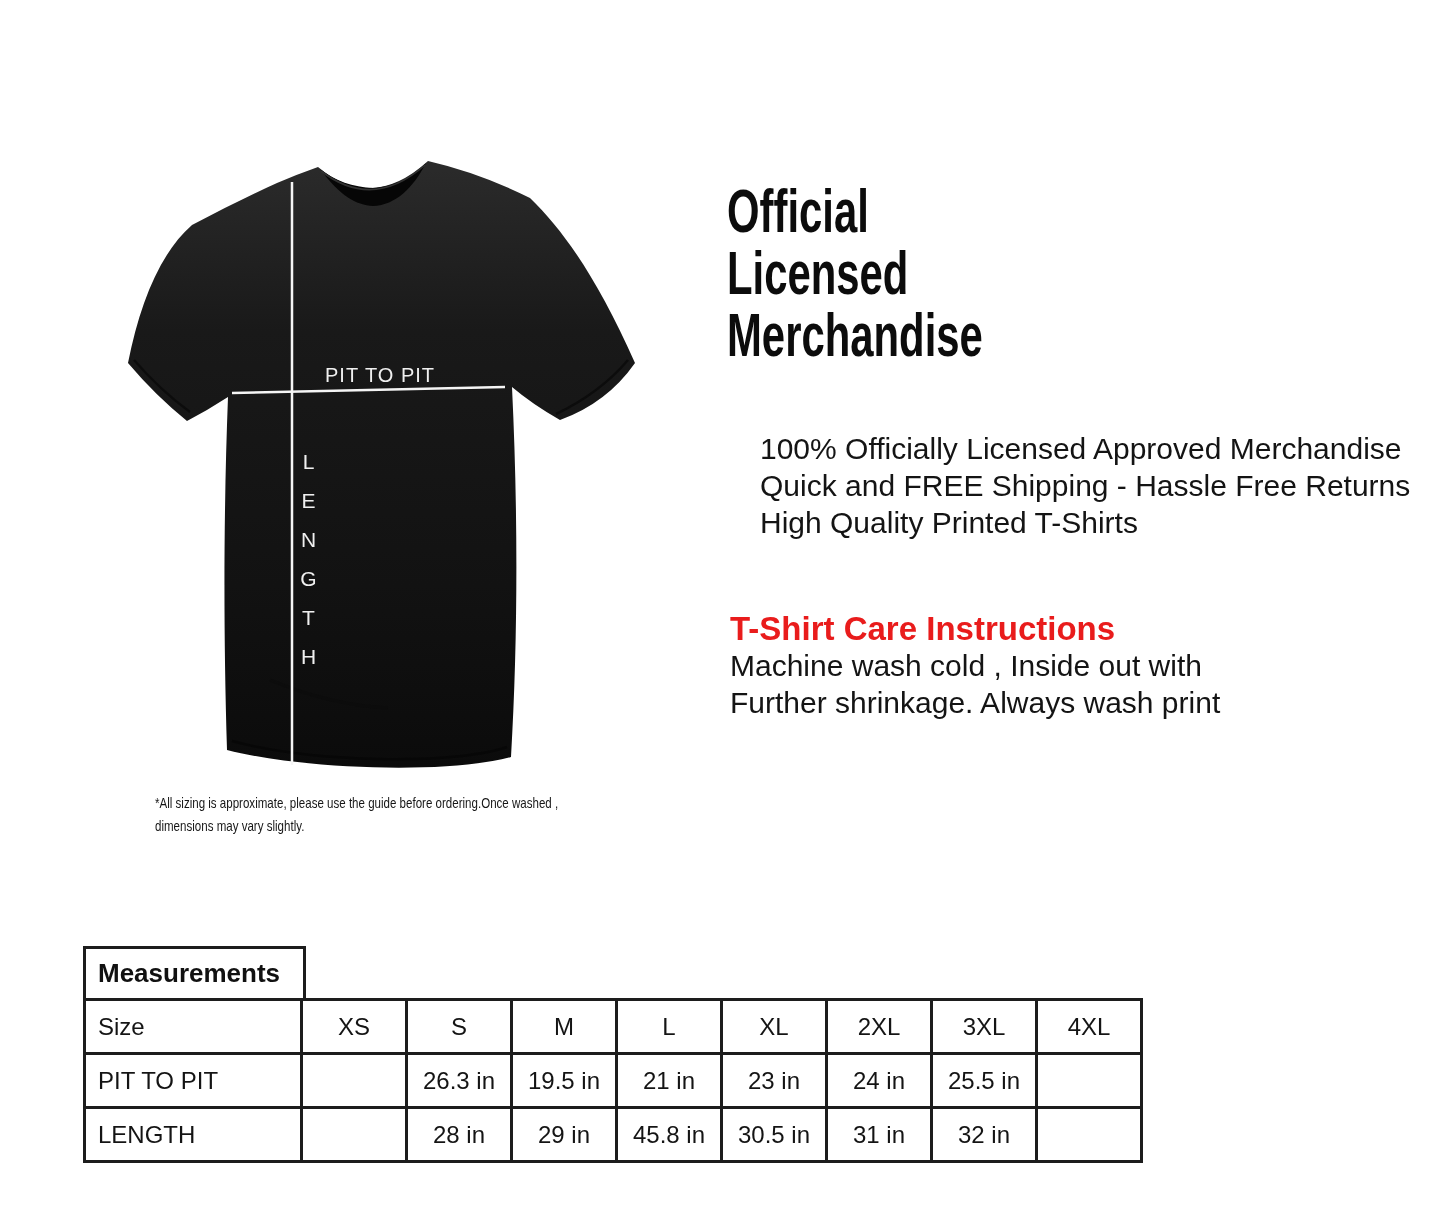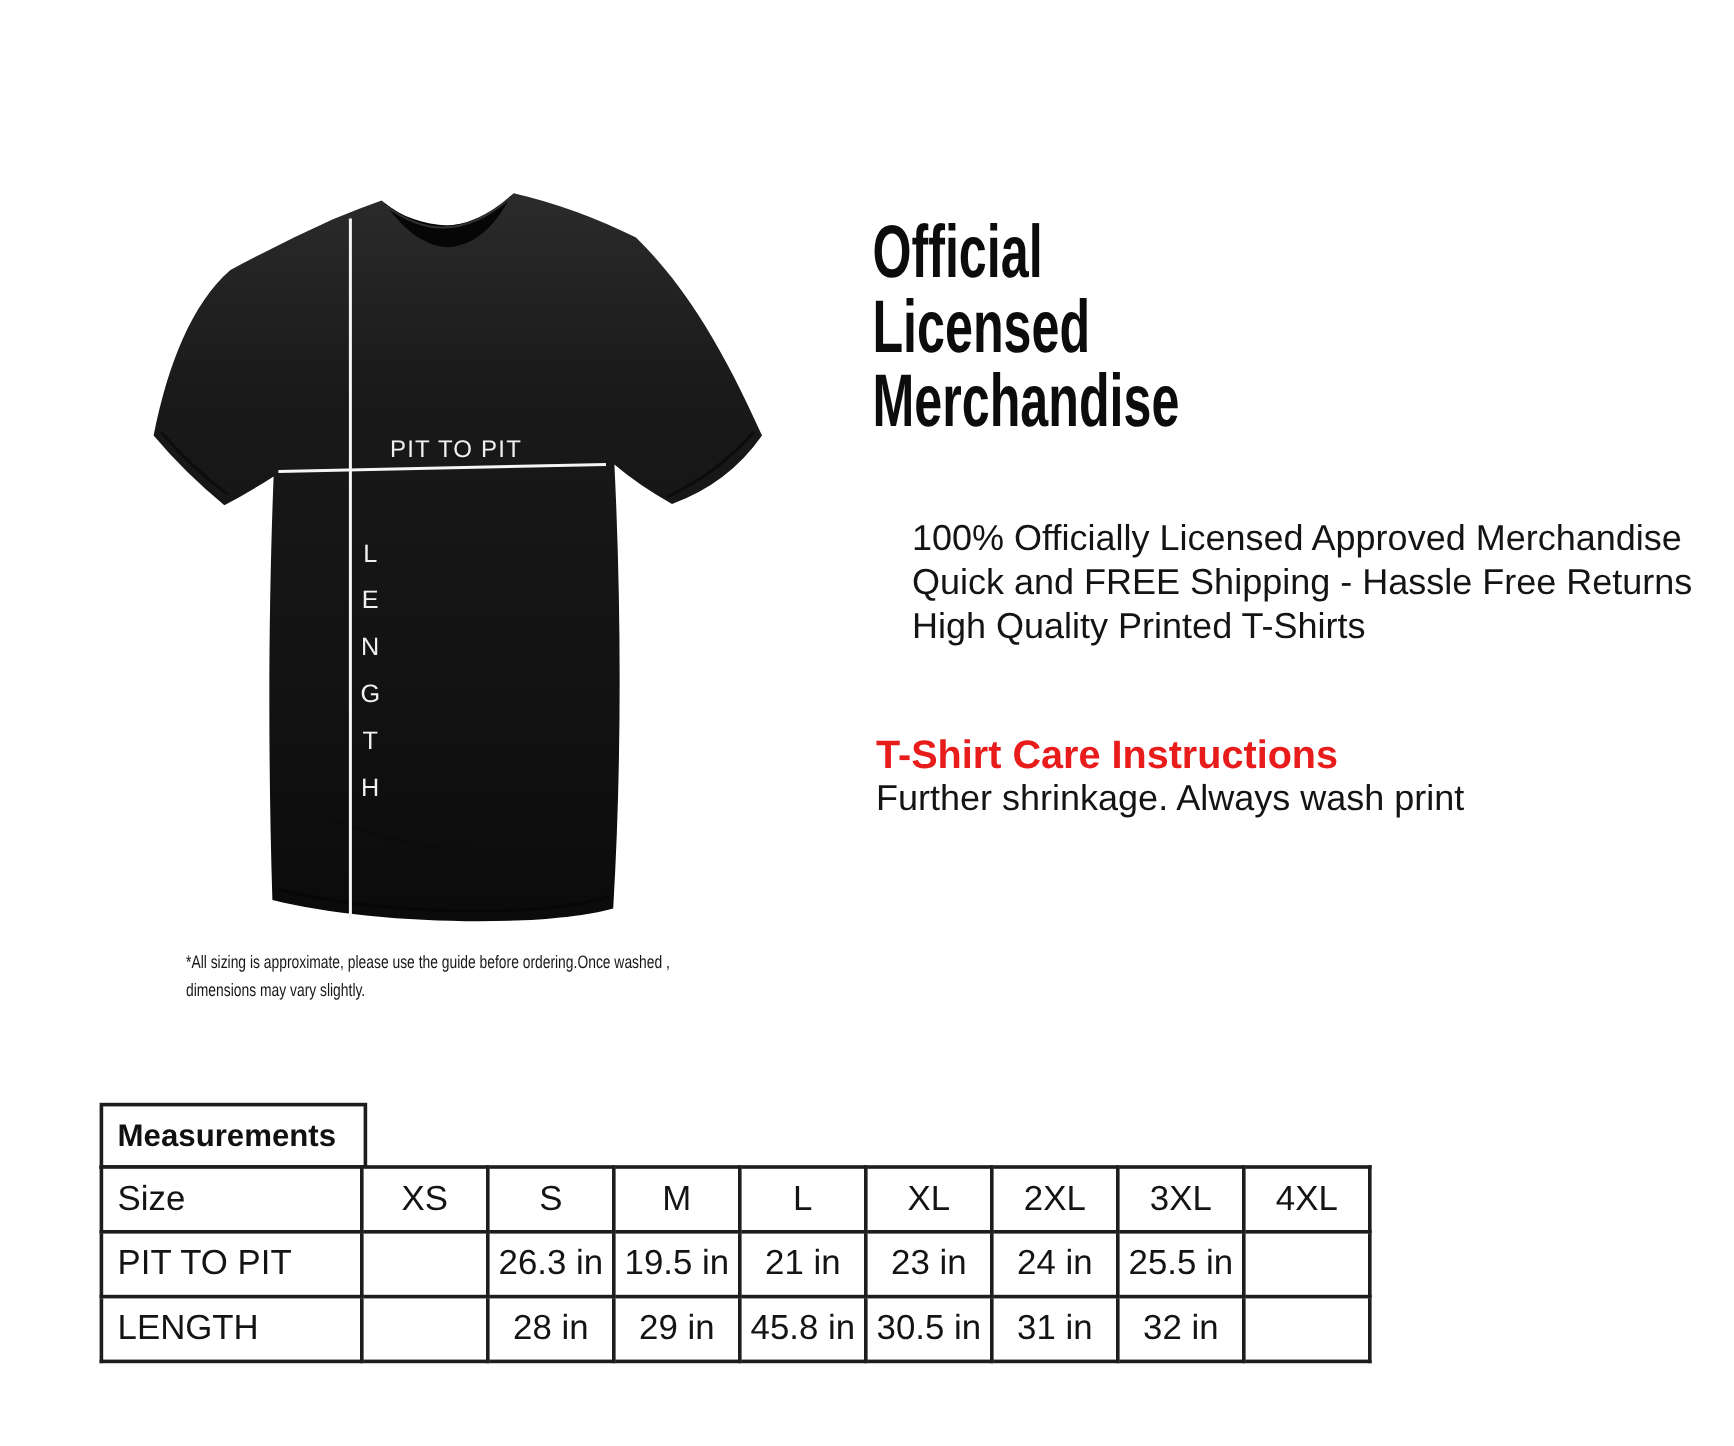--- a/index.html
+++ b/index.html
@@ -31,29 +31,29 @@
   .desc{
     position:absolute;left:760px;top:430px;font-size:30px;line-height:37px;
     color:#141414;white-space:nowrap;
   }
   .care{
     position:absolute;left:730px;top:610px;font-size:30px;line-height:37px;
     color:#141414;white-space:nowrap;
   }
   .care-title{font-size:33px;font-weight:bold;color:#e91c1c;}
   
-  .chart{position:absolute;left:83px;top:919px;}
+  .chart{position:absolute;left:83px;top:946px;}
   .meas-box{
     width:223px;height:55px;border:3px solid #1d1d1d;box-sizing:border-box;
     display:flex;align-items:center;padding-left:12px;
     font-size:26px;font-weight:bold;background:#fff;
   }
   table.sizes{border-collapse:collapse;margin-top:-3px;table-layout:fixed;}
   table.sizes td{
-    border:3px solid #1d1d1d;height:51px;font-size:29px;text-align:center;
+    border:3px solid #1d1d1d;height:51px;font-size:24px;text-align:center;
     box-sizing:content-box;padding:0;color:#141414;background:#fff;
   }
   table.sizes td.lbl{text-align:left;padding-left:12px;}
 </style>
 </head>
 <body>
 
 <div class="tshirt">
   <svg width="560" height="660" viewBox="0 0 560 660">
     <defs>
@@ -107,20 +107,21 @@
 </div>
 
 <div class="desc">
   <div>100% Officially Licensed Approved Merchandise</div>
   <div>Quick and FREE Shipping - Hassle Free Returns</div>
   <div>High Quality Printed T-Shirts</div>
 </div>
 
 <div class="care">
   <div class="care-title">T-Shirt Care Instructions</div>
+  <div>Machine wash cold , Inside out with</div>
   <div>Further shrinkage. Always wash print</div>
 </div>
 
 <div class="chart">
   <div class="meas-box">
     <span>Measurements</span>
   </div>
   <table class="sizes">
     <colgroup>
       <col style="width:217px">

